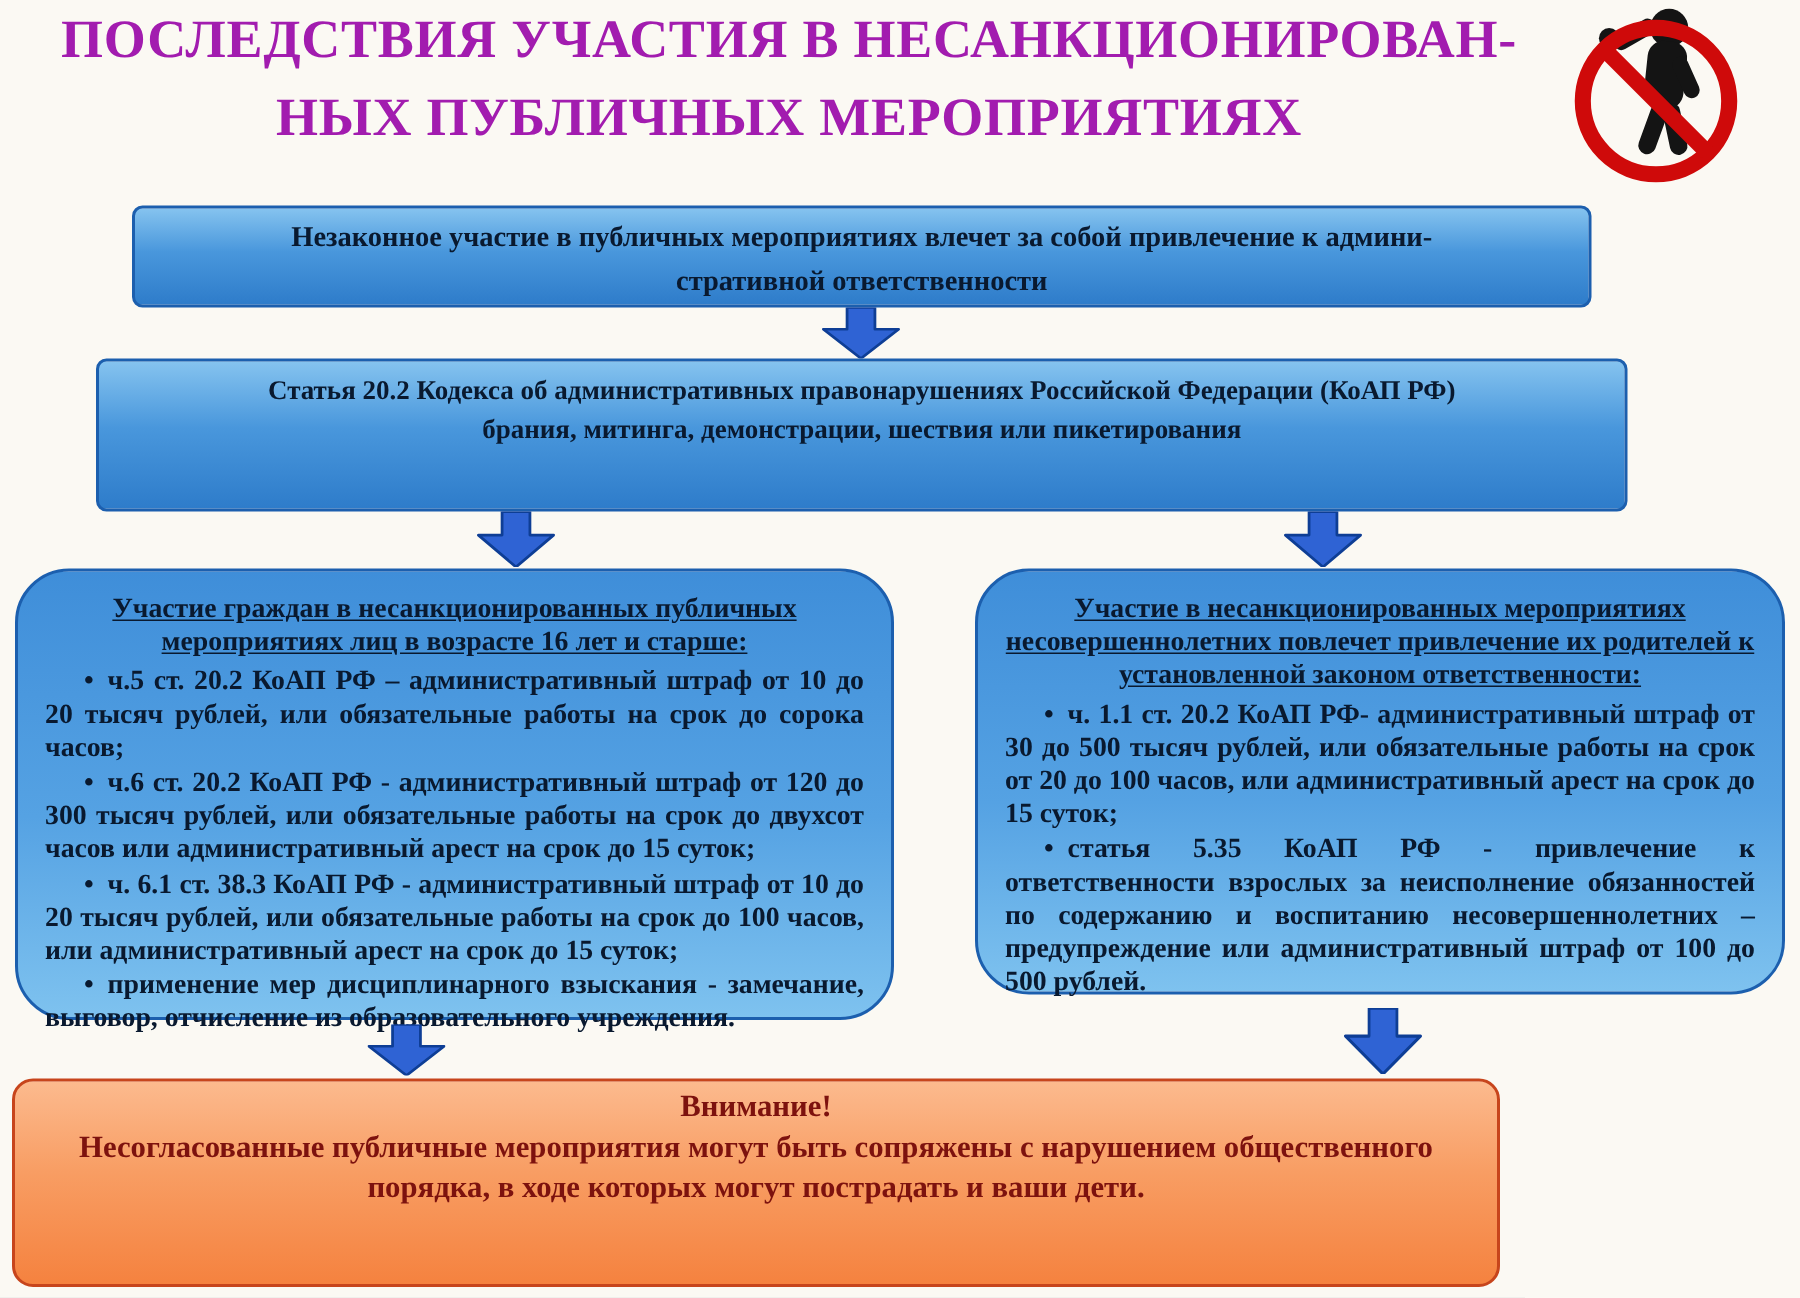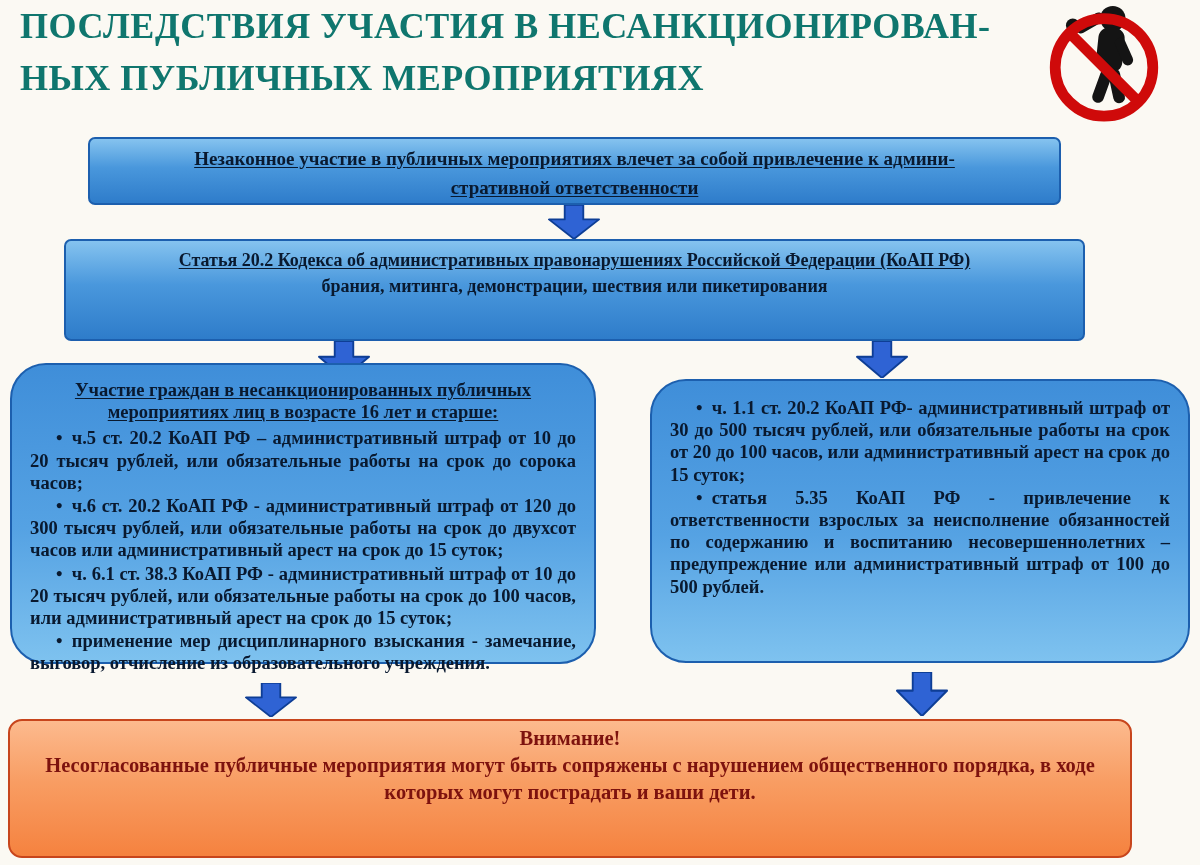--- a/index.html
+++ b/index.html
@@ -4,59 +4,59 @@
 <style>
   html,body { margin:0; padding:0; background:#e8e8e8; }
   .poster {
     position:relative; width:1200px; height:865px; margin:0 auto;
     background:#fbf9f3; overflow:hidden;
     font-family:"Liberation Serif","DejaVu Serif",serif;
     font-weight:bold; color:#09192f;
   }
   .title {
     position:absolute; left:20px; top:0; width:1012px;
-    text-align:left; color:#0f766e; font-size:36px; line-height:1.45;
+    text-align:center; color:#a21caf; font-size:36px; line-height:1.45;
     letter-spacing:0.5px;
   }
   .nosign { position:absolute; left:1038px; top:2px; width:132px; height:122px; }
 
   .bluebox {
     position:absolute; box-sizing:border-box;
     background:linear-gradient(180deg,#85c3ef 0%,#4997dc 45%,#2e7cca 100%);
     border:2px solid #1c5fae; border-radius:7px;
     text-align:center;
   }
   .intro {
     left:88px; top:137px; width:973px; height:68px;
     font-size:19px; line-height:1.55; padding:5px 22px;
   }
   .article {
     left:64px; top:239px; width:1021px; height:102px;
     font-size:18px; line-height:1.42; padding:7px 10px;
   }
-  .u { text-decoration:underline; text-underline-offset:2px; }
+  .u { text-underline-offset:2px; }
 
   .bigbox {
     position:absolute; box-sizing:border-box;
     background:linear-gradient(180deg,#3f8ed9 0%,#55a2e3 55%,#7ec2ef 100%);
     border:2px solid #1c5fae; border-radius:36px;
     font-size:18.5px; line-height:1.2; padding:14px 18px;
   }
-  .leftbox  { left:10px;  top:363px; width:586px; height:301px; }
+  .leftbox  { left:10px;  top:379px; width:586px; height:301px; }
   .rightbox { left:650px; top:379px; width:540px; height:284px; }
   .bigbox .heading { text-align:center; text-decoration:underline; text-underline-offset:2px; margin-bottom:4px; }
   .bigbox ul { list-style:none; margin:2px 0 0 0; padding:0; }
   .bigbox li { text-align:justify; text-indent:26px; margin:0 0 1px 0; }
   .bigbox li::before { content:"\2022\2002"; }
 
   .arrow { position:absolute; }
   .arrow svg { display:block; width:100%; height:100%; }
 
   .warning {
-    position:absolute; left:8px; top:719px; width:1124px; height:139px;
+    position:absolute; left:8px; top:719px; width:992px; height:139px;
     box-sizing:border-box; border-radius:14px;
     background:linear-gradient(180deg,#fcba8e 0%,#f89d63 45%,#f5823f 100%);
     border:2px solid #c7451c; color:#7d120e;
     text-align:center; font-size:20.5px; line-height:1.32; padding:4px 28px;
   }
 </style>
 </head>
 <body>
 
 <div class="poster">
@@ -113,20 +113,21 @@
     <div class="heading">Участие граждан в несанкционированных публичных мероприятиях лиц в возрасте 16 лет и старше:</div>
     <ul>
       <li>ч.5 ст. 20.2 КоАП РФ – административный штраф от 10 до 20 тысяч рублей, или обязательные работы на срок до сорока часов;</li>
       <li>ч.6 ст. 20.2 КоАП РФ - административный штраф от 120 до 300 тысяч рублей, или обязательные работы на срок до двухсот часов или административный арест на срок до 15 суток;</li>
       <li>ч. 6.1 ст. 38.3 КоАП РФ - административный штраф от 10 до 20 тысяч рублей, или обязательные работы на срок до 100 часов, или административный арест на срок до 15 суток;</li>
       <li>применение мер дисциплинарного взыскания - замечание, выговор, отчисление из образовательного учреждения.</li>
     </ul>
   </div>
 
   <div class="bigbox rightbox">
+    <div class="heading">Участие в несанкционированных мероприятиях несовершеннолетних повлечет привлечение их родителей к установленной законом ответственности:</div>
     <ul>
       <li>ч. 1.1 ст. 20.2 КоАП РФ- административный штраф от 30 до 500 тысяч рублей, или обязательные работы на срок от 20 до 100 часов, или административный арест на срок до 15 суток;</li>
       <li>статья 5.35 КоАП РФ - привлечение к ответственности взрослых за неисполнение обязанностей по содержанию и воспитанию несовершеннолетних – предупреждение или административный штраф от 100 до 500 рублей.</li>
     </ul>
   </div>
 
   <div class="arrow" style="left:245px; top:683px; width:52px; height:34px;">
     <svg viewBox="0 0 56 40" preserveAspectRatio="none">
         <polygon points="18,0 38,0 38,17 55,17 28,40 1,17 18,17" fill="#2f63d4" stroke="#0e3e95" stroke-width="2" stroke-linejoin="round"></polygon>
       </svg>

